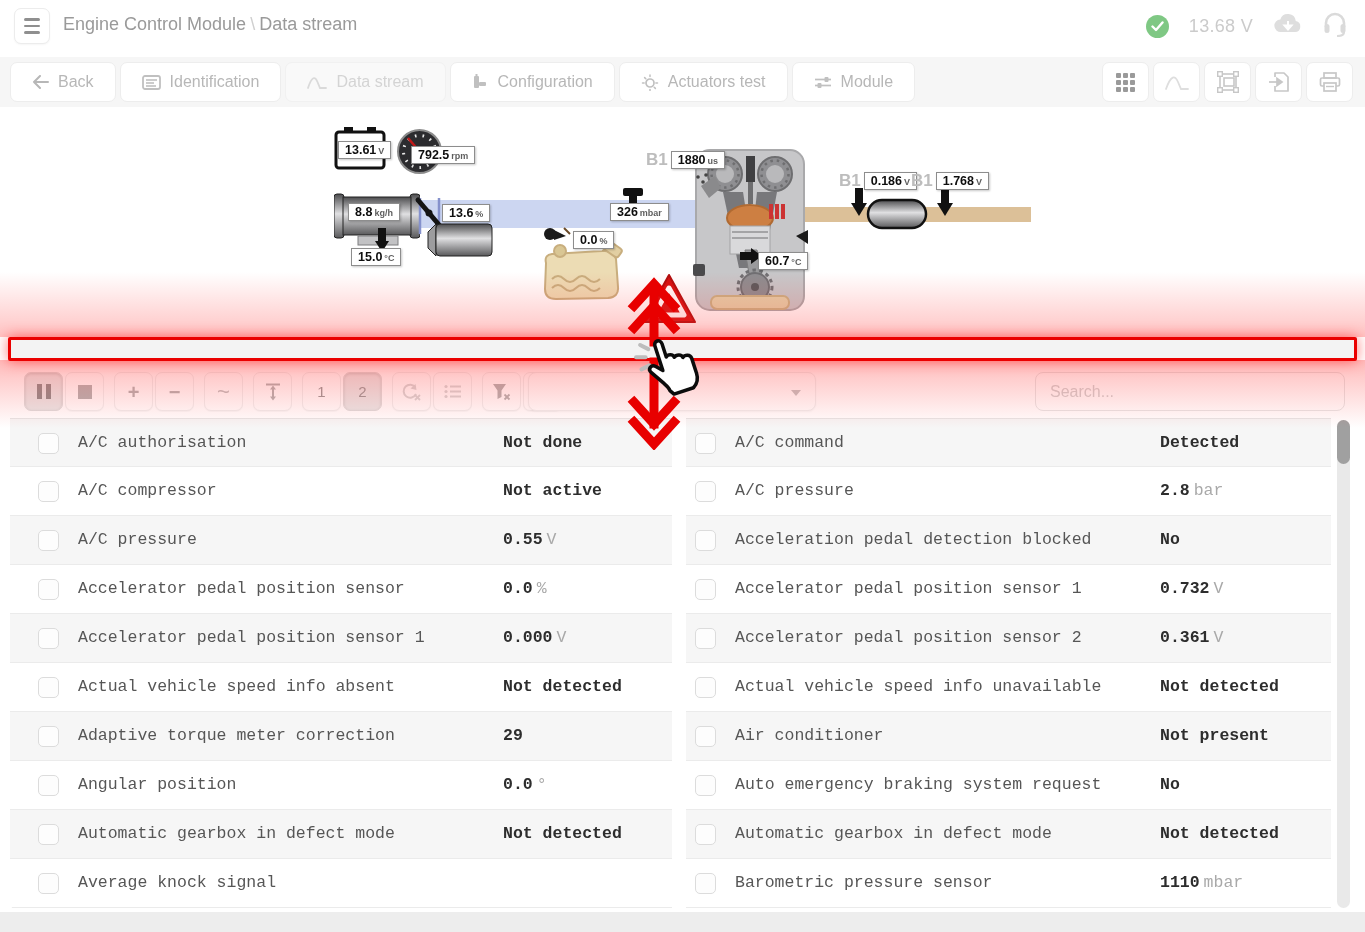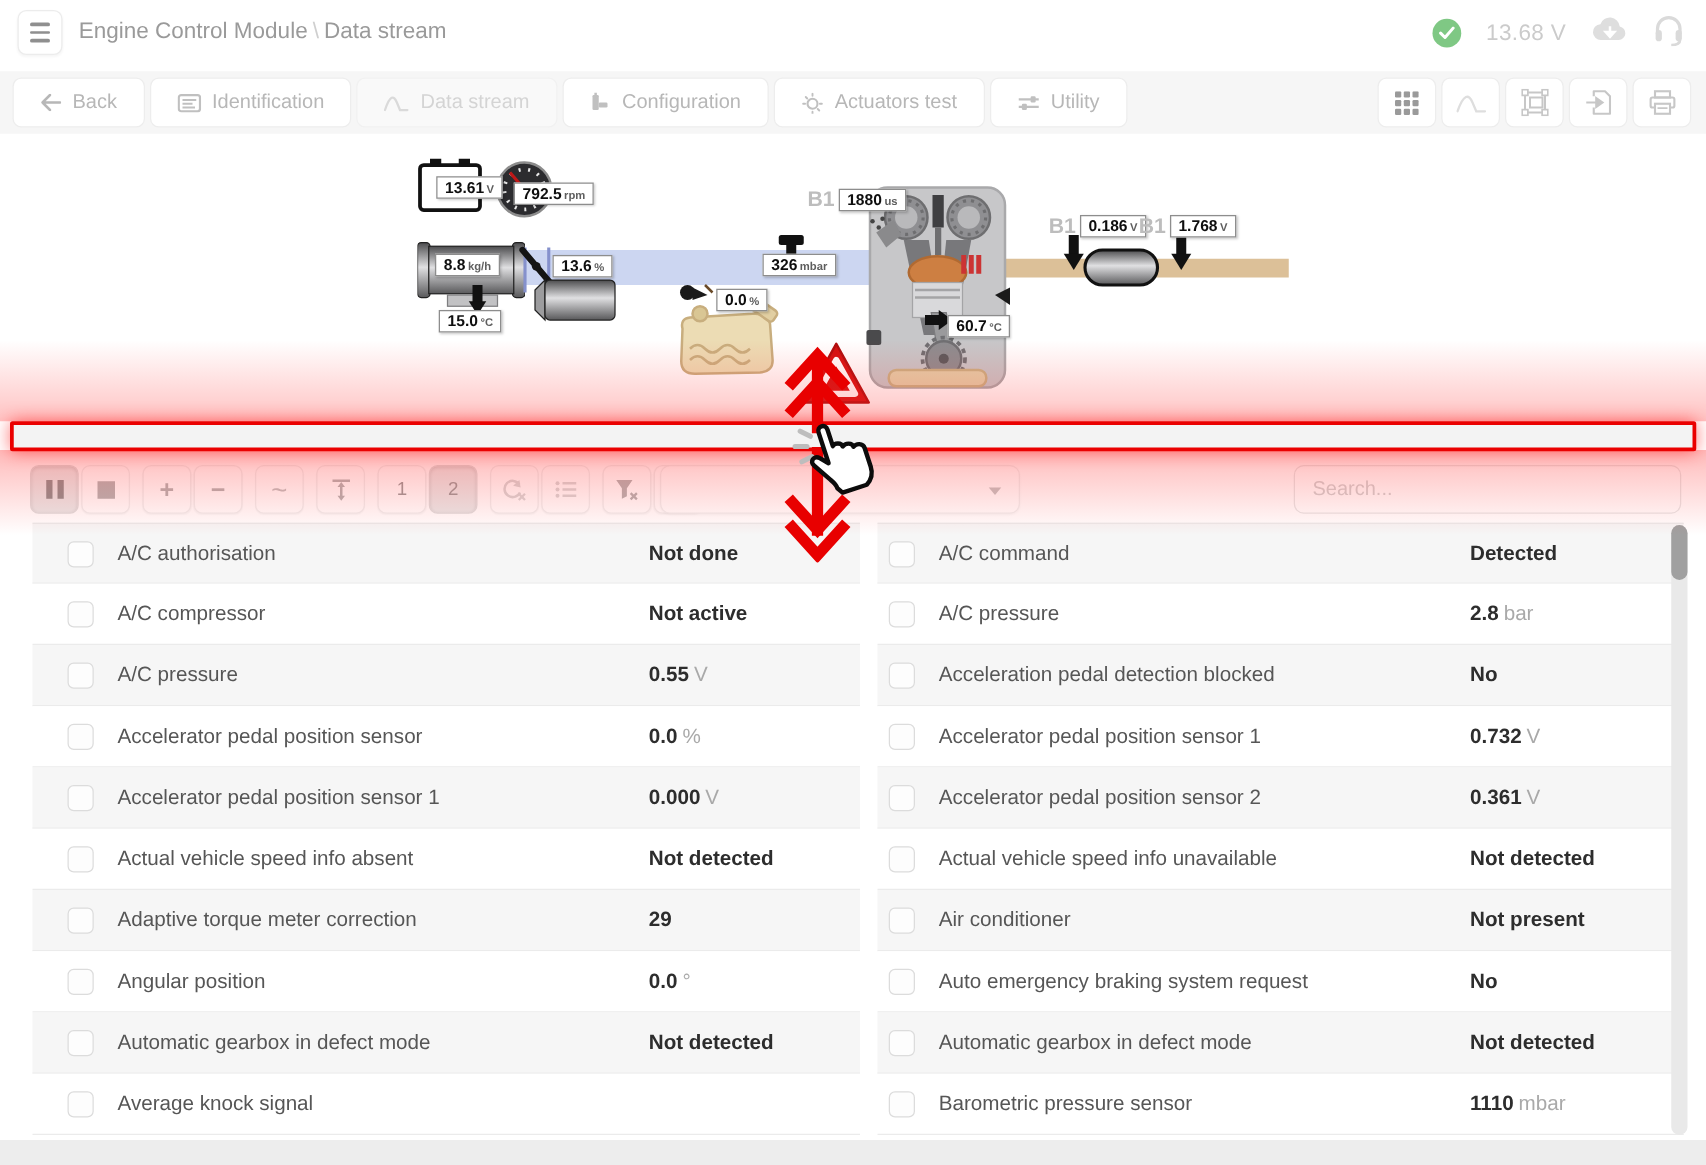--- a/index.html
+++ b/index.html
@@ -58,21 +58,21 @@
   .stopic { width:14px; height:14px; background:#b5b5b5; }
   .plusminus { font-size:20px; font-weight:bold; color:#b5b5b5; line-height:1; }
   .waveic { font-size:22px; color:#c2c2c2; line-height:1; }
   .dropdown { position:absolute; left:528px; top:2px; width:288px; height:39px; background:#fff; border:1px solid #f0f0f0; border-radius:8px; box-shadow:0 1px 2px rgba(0,0,0,.04); cursor:pointer; }
   .dropdown .caret { position:absolute; right:14px; top:17px; width:0; height:0; border-left:5px solid transparent; border-right:5px solid transparent; border-top:6px solid #c6c6c6; }
   .search { position:absolute; left:1035px; top:2px; width:310px; height:39px; border:1px solid #e7e7e7; border-radius:8px; padding:0 14px; font-size:16px; color:#666; font-family:"Liberation Sans",sans-serif; outline:none; background:#fff; }
   .search::placeholder { color:#d3d3d3; }
 
   
   .table-card { position:absolute; left:10px; top:418px; width:1345px; height:494px; background:#fff; border-radius:0 0 10px 10px; overflow:hidden; z-index:1; }
-  .cols { position:absolute; left:16px; top:0; display:flex; }
+  .cols { position:absolute; left:0; top:0; display:flex;font-family:Liberation Mono, monospace; }
   .col { width:662px; }
   .col.right { width:645px; margin-left:14px; }
   .trow { position:relative; height:49px; border-bottom:1px solid #ebebeb; background:#fff; }
   .trow:first-child { border-top:1px solid #e6e6e6; }
   .trow.odd { background:#f6f6f6; }
   .cb { position:absolute; top:14px; width:21px; height:21px; border:1px solid #dcdcdc; border-radius:5px; background:#fdfdfd; cursor:pointer; }
   .pname { position:absolute; top:0; line-height:48px; font-size:16.5px; color:#565656; white-space:nowrap; }
   .pval { position:absolute; top:0; line-height:48px; font-size:16.5px; color:#2d2d2d; white-space:nowrap; }
   .pval b { font-weight:bold; color:#2d2d2d; }
   .pval i { font-style:normal; color:#a9a9a9; margin-left:4px; }
@@ -170,21 +170,21 @@
       </div>
       <div class="tabbtn">
         <svg width="18" height="15" viewBox="0 0 18 15">
             <g stroke="#c0c0c0" stroke-width="1.7">
               <line x1="1" y1="4.5" x2="17" y2="4.5"></line>
               <line x1="1" y1="10.5" x2="17" y2="10.5"></line>
             </g>
             <rect x="10.5" y="2" width="4" height="5" rx="1" fill="#c0c0c0"></rect>
             <rect x="3.5" y="8" width="4" height="5" rx="1" fill="#c0c0c0"></rect>
           </svg>
-        <span>Utility</span>
+        <span>Module</span>
       </div>
     </div>
     <div class="tab-actions">
       <div class="iconbtn dark">
         <svg width="19" height="19" viewBox="0 0 19 19">
             <g fill="currentColor">
               <rect x="0" y="0" width="5" height="5" rx="1"></rect>
               <rect x="7" y="0" width="5" height="5" rx="1"></rect>
               <rect x="14" y="0" width="5" height="5" rx="1"></rect>
               <rect x="0" y="7" width="5" height="5" rx="1"></rect>
@@ -346,21 +346,21 @@
     <svg class="dg" style="left:740px; top:138px; z-index:3;" width="22" height="16" viewBox="0 0 22 16">
         <rect x="0" y="4" width="12" height="8" fill="#111"></rect>
         <polygon points="11,0 22,8 11,16" fill="#111"></polygon>
       </svg>
 
     <svg class="dg" style="left:640px; top:162px; z-index:3;" width="58" height="56" viewBox="0 0 58 56">
       <path d="M29 3 L55 50 H3 Z" fill="#d51111" stroke="#b00d0d" stroke-width="2" stroke-linejoin="round"></path>
       <path d="M29 16 L44 43 H14 Z" fill="none" stroke="#fff" stroke-width="5" stroke-linejoin="round"></path>
     </svg>
 
-    <div class="dl" style="left:349px; top:31px;align-items:center;">
+    <div class="dl" style="left:338px; top:31px;align-items:center;">
         <span class="box"><span>13.61</span><span class="unit">V</span></span>
       </div>
     <div class="dl" style="left:411px; top:36px;">
         <span class="box"><span>792.5</span><span class="unit">rpm</span></span>
       </div>
     <div class="dl" style="left:348px; top:93px;">
         <span class="box"><span>8.8</span><span class="unit">kg/h</span></span>
       </div>
     <div class="dl" style="left:351px; top:138px;">
         <span class="box"><span>15.0</span><span class="unit">°C</span></span>

